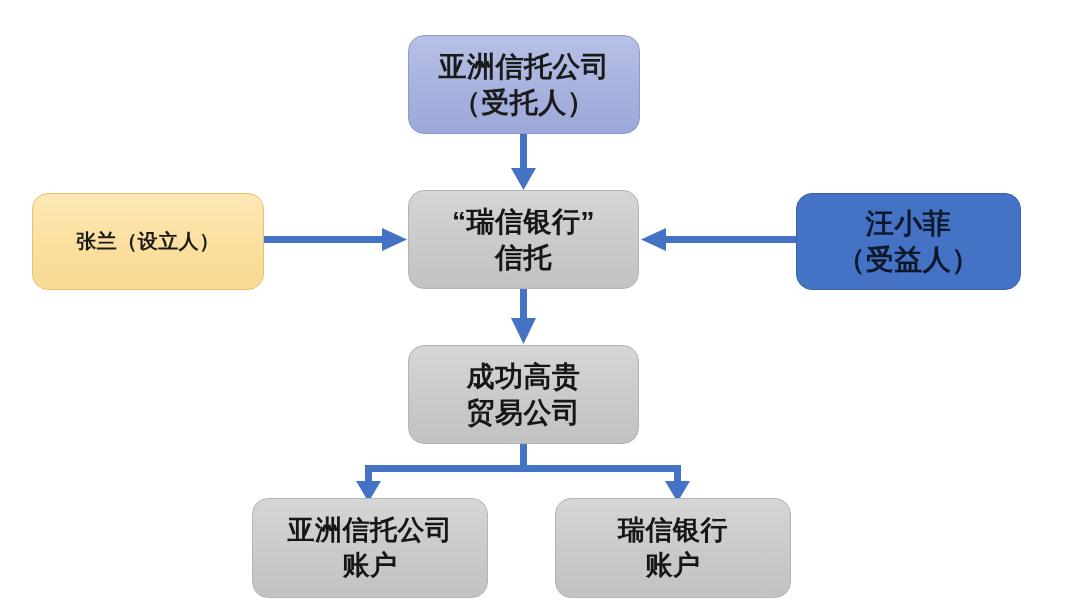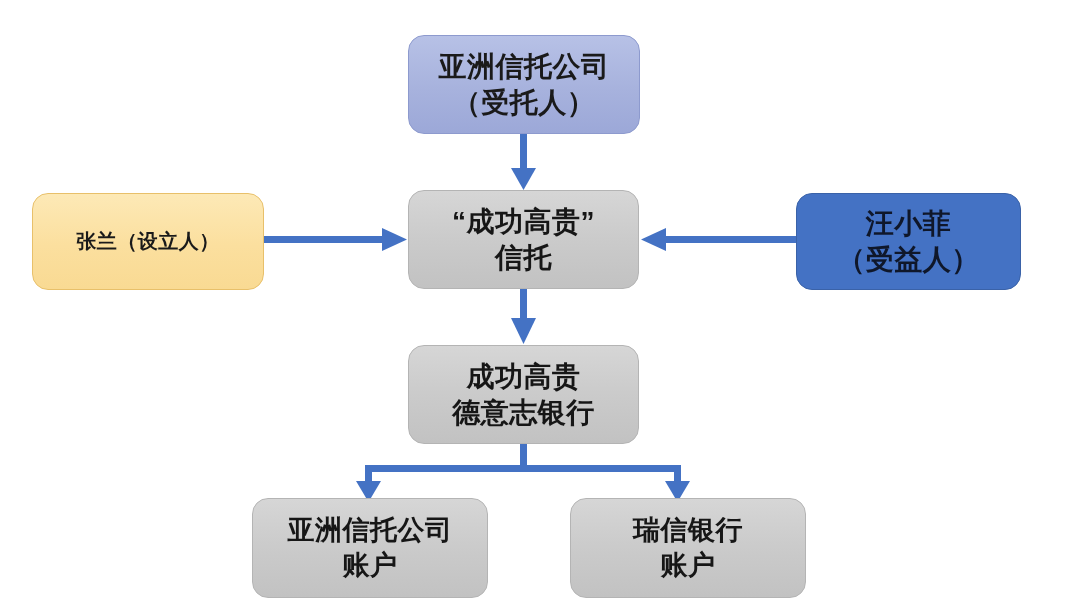--- a/index.html
+++ b/index.html
@@ -91,21 +91,21 @@
     font-size: 28px;
   }
   .node--bank-db {
     left: 252px;
     top: 498px;
     width: 236px;
     height: 100px;
     font-size: 27px;
   }
   .node--bank-cs {
-    left: 570px;
+    left: 555px;
     top: 498px;
     width: 236px;
     height: 100px;
     font-size: 27px;
   }
 
   
   .conn {
     position: absolute;
   }
@@ -156,25 +156,25 @@
   </div>
 
   <div class="node node--trustee">亚洲信托公司
 （受托人）</div>
 
   <div class="node node--settlor">张兰（设立人）</div>
 
   <div class="node node--beneficiary">汪小菲
 （受益人）</div>
 
-  <div class="node node--gray node--trust">“成功高贵”
+  <div class="node node--gray node--trust">“瑞信银行”
 信托</div>
 
   <div class="node node--gray node--company">成功高贵
-德意志银行</div>
+贸易公司</div>
 
   <div class="node node--gray node--bank-db">亚洲信托公司
 账户</div>
 
   <div class="node node--gray node--bank-cs">瑞信银行
 账户</div>
 
 </div>
 
 </body></html>

